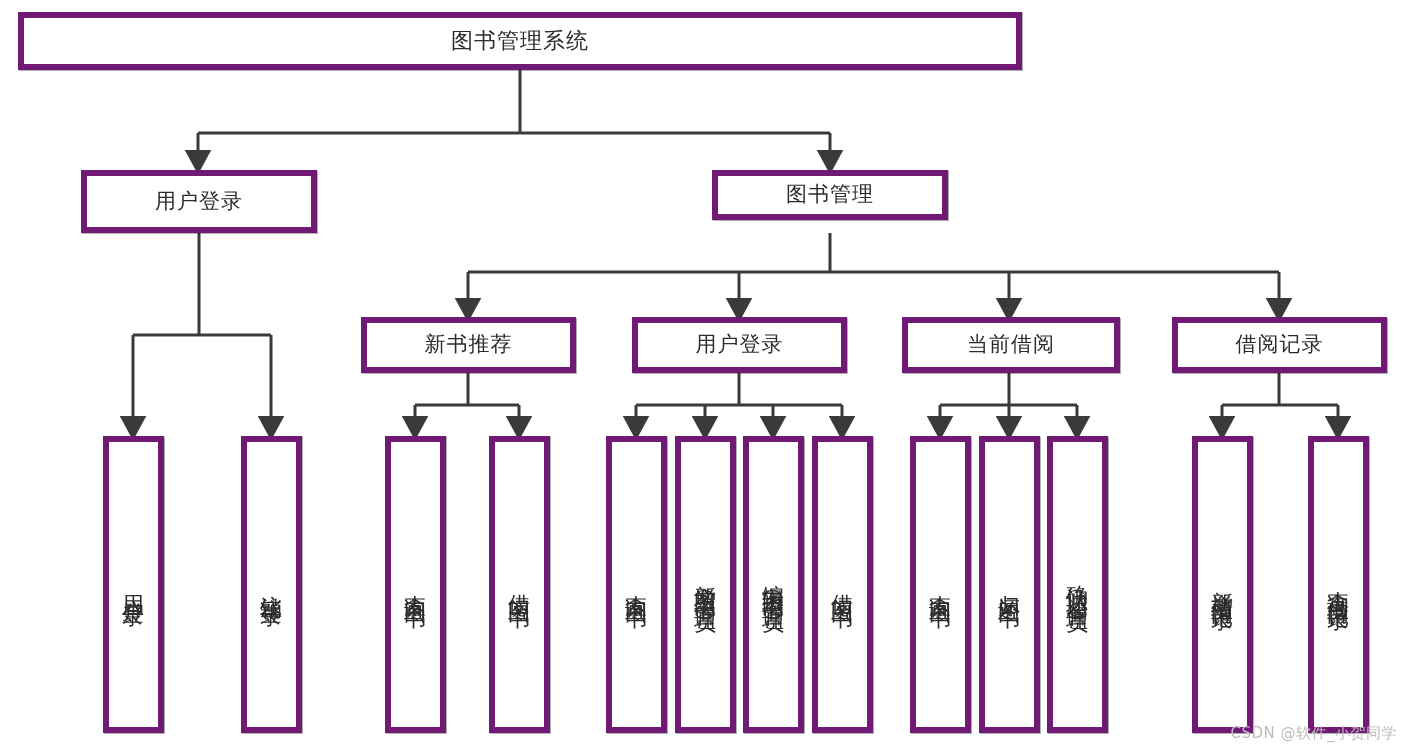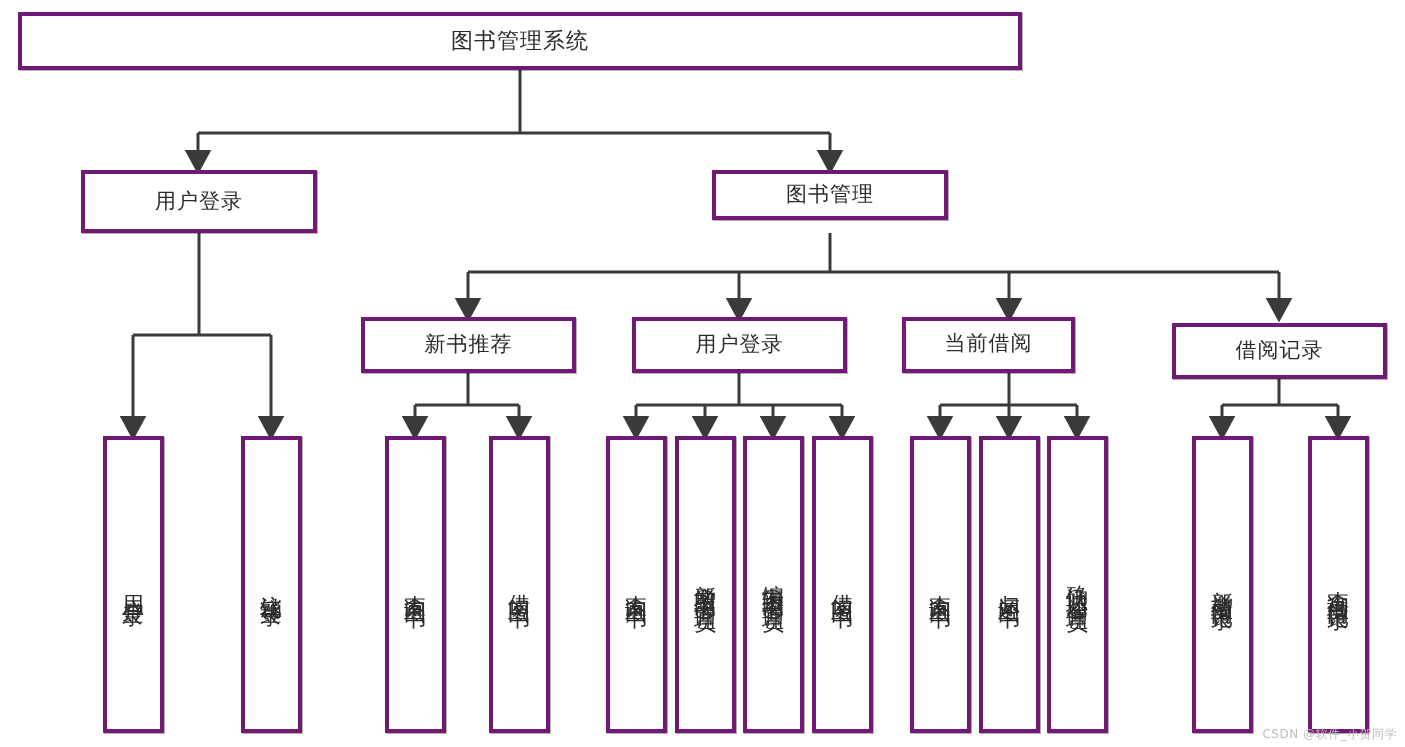--- a/index.html
+++ b/index.html
@@ -23,21 +23,21 @@
     left: 0;
     top: 0;
     width: 1405px;
     height: 747px;
     pointer-events: none;
   }
   .node {
     position: absolute;
     box-sizing: border-box;
     background: #ffffff;
-    border: 4px solid #701a75;
+    border: 6px solid #701a75;
     display: flex;
     align-items: center;
     justify-content: center;
     color: #2b2b2b;
     box-shadow: 1px 1px 0 rgba(0,0,0,0.30);
   }
   .node-h {
     font-size: 21px;
     letter-spacing: 1px;
     line-height: 1.2;
@@ -56,21 +56,21 @@
   }
   .leaf {
     align-items: center;
     justify-content: center;
     padding: 4px 0;
   }
   .watermark {
     position: absolute;
     right: 8px;
     bottom: 4px;
-    font-size: 12px;
+    font-size: 15px;
     color: #bdbdbd;
     white-space: nowrap;
     letter-spacing: 0.5px;
   }
 </style>
 </head>
 <body>
 
 <div id="canvas">
 
@@ -137,25 +137,25 @@
   </div>
 
   <div class="node" style="left:361px; top:317px; width:215px; height:56px;">
     <span class="node-h">新书推荐</span>
   </div>
 
   <div class="node" style="left:632px; top:317px; width:215px; height:56px;">
     <span class="node-h">用户登录</span>
   </div>
 
-  <div class="node" style="left:902px; top:317px; width:173px; height:56px;font-family:Liberation Mono, monospace;">
+  <div class="node" style="left:902px; top:317px; width:218px; height:56px;">
     <span class="node-h">当前借阅</span>
   </div>
 
-  <div class="node" style="left:1172px; top:317px; width:215px; height:56px;margin-top:6px;">
+  <div class="node" style="left:1172px; top:317px; width:215px; height:56px;">
     <span class="node-h">借阅记录</span>
   </div>
 
   <div class="node leaf" style="left:103px; top:436px; width:61px; height:297px;">
     <span class="node-v">用户登录</span>
   </div>
 
   <div class="node leaf" style="left:241px; top:436px; width:61px; height:297px;">
     <span class="node-v">注销登录</span>
   </div>

